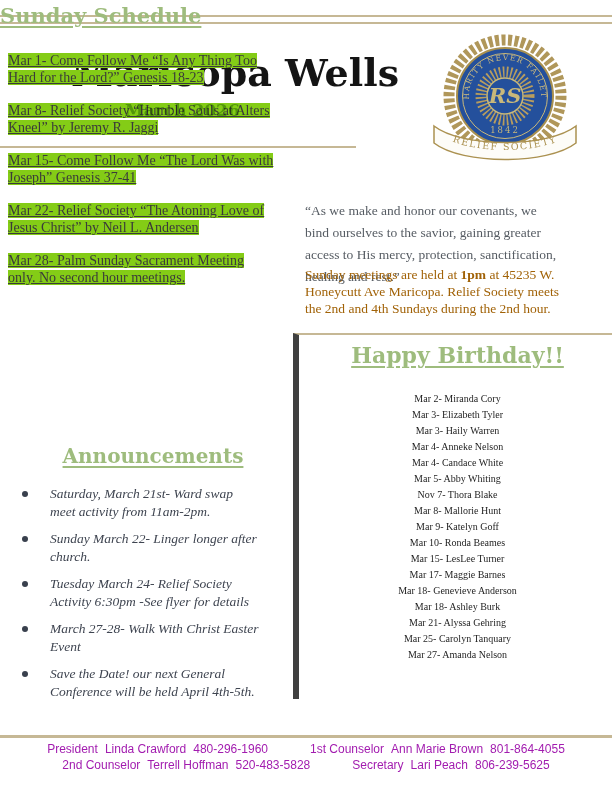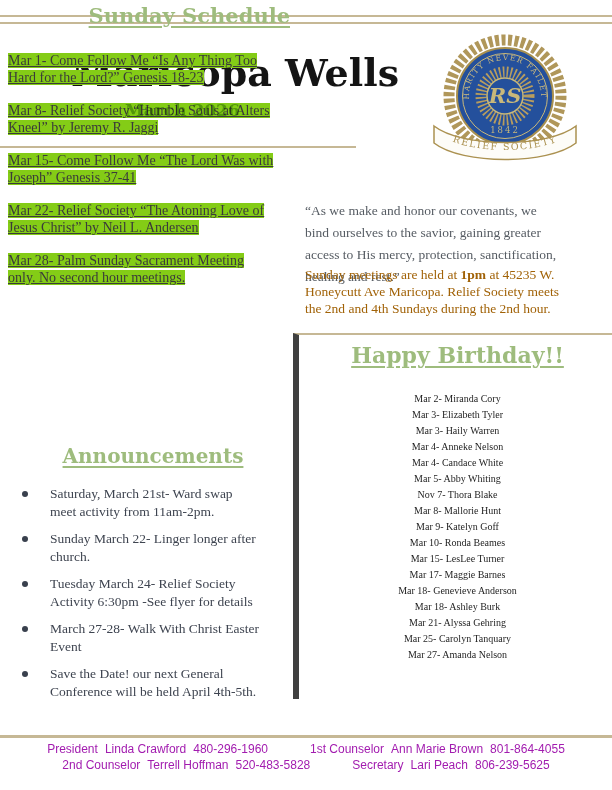--- a/index.html
+++ b/index.html
@@ -6,21 +6,21 @@
   .page{position:relative;width:612px;height:790px;background:#fff;margin:0 auto;overflow:hidden;
         font-family:"Liberation Serif",serif;}
   .rule{position:absolute;background:#c6b895;z-index:0;}
   .rule-top1{top:15px;left:0;width:612px;height:2px;}
   .rule-top2{top:22px;left:0;width:612px;height:2px;}
   .rule-mid{top:146px;left:0;width:356px;height:2px;}
   .rule-footer{top:735px;left:0;width:612px;height:3px;}
 
   .green-head{font-family:"DejaVu Serif",serif;font-weight:700;color:#9ebc7d;
               text-decoration:underline;text-decoration-thickness:2px;text-underline-offset:3px;}
-  .schedule-heading{position:absolute;top:3px;left:0;width:290px;text-align:right;
+  .schedule-heading{position:absolute;top:3px;left:0;width:290px;text-align:left;
                     font-size:21px;z-index:4;}
 
   .masthead-title{position:absolute;top:50px;left:71px;z-index:1;white-space:nowrap;
                   font-family:"DejaVu Serif",serif;font-weight:700;font-size:38px;color:#141414;}
   .masthead-month{position:absolute;top:100px;left:125px;z-index:3;white-space:nowrap;
                   font-family:"DejaVu Serif",serif;font-weight:700;font-size:17px;color:#9ebc7d;
                   mix-blend-mode:multiply;}
 
   .schedule-list{position:absolute;top:52px;left:8px;width:295px;z-index:2;
                  font-size:14px;line-height:17px;color:#3a3a3a;}
@@ -36,21 +36,21 @@
                   font-size:13.5px;line-height:17px;color:#a16207;}
   .meetings-block b{font-weight:700;}
 
   .birthday-panel{position:absolute;top:333px;left:293px;width:317px;height:364px;
                   border-top:2px solid #c6b895;border-left:6px solid #404040;}
   .birthday-heading{display:block;text-align:center;margin-top:7px;font-size:22px;}
   .birthday-list{margin-top:23px;text-align:center;font-size:10px;line-height:16px;color:#1e1e1e;}
 
   .ann-heading{position:absolute;top:444px;left:8px;width:290px;text-align:center;font-size:20px;}
   .ann-list{position:absolute;top:485px;left:22px;width:262px;}
-  .ann-item{display:flex;gap:22px;margin-bottom:9px;}
+  .ann-item{display:flex;gap:22px;margin-bottom:9px;font-style:italic;}
   .bullet{flex:0 0 auto;width:6px;height:6px;border-radius:50%;background:#39404d;margin-top:6px;}
   .ann-text{font-size:13.5px;line-height:18px;color:#3e4450;}
 
   .footer{position:absolute;top:741px;left:0;width:612px;text-align:center;
           font-family:"Liberation Sans",sans-serif;font-size:12px;line-height:16px;color:#a21caf;}
   .footer-row{display:flex;justify-content:center;gap:42px;}
   .contact{display:flex;gap:7px;white-space:nowrap;}
 </style>
 </head>
 <body>

